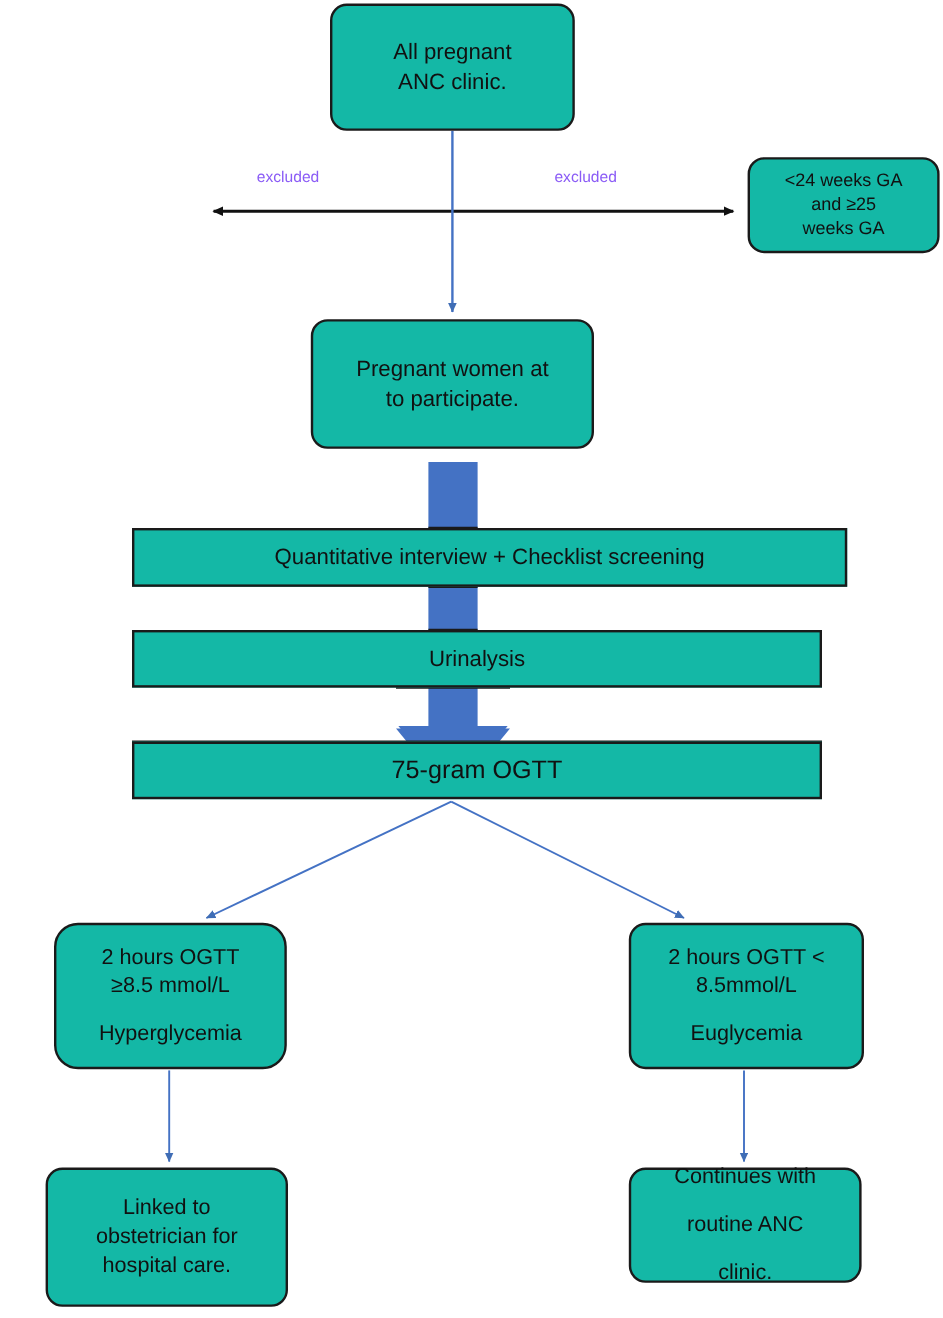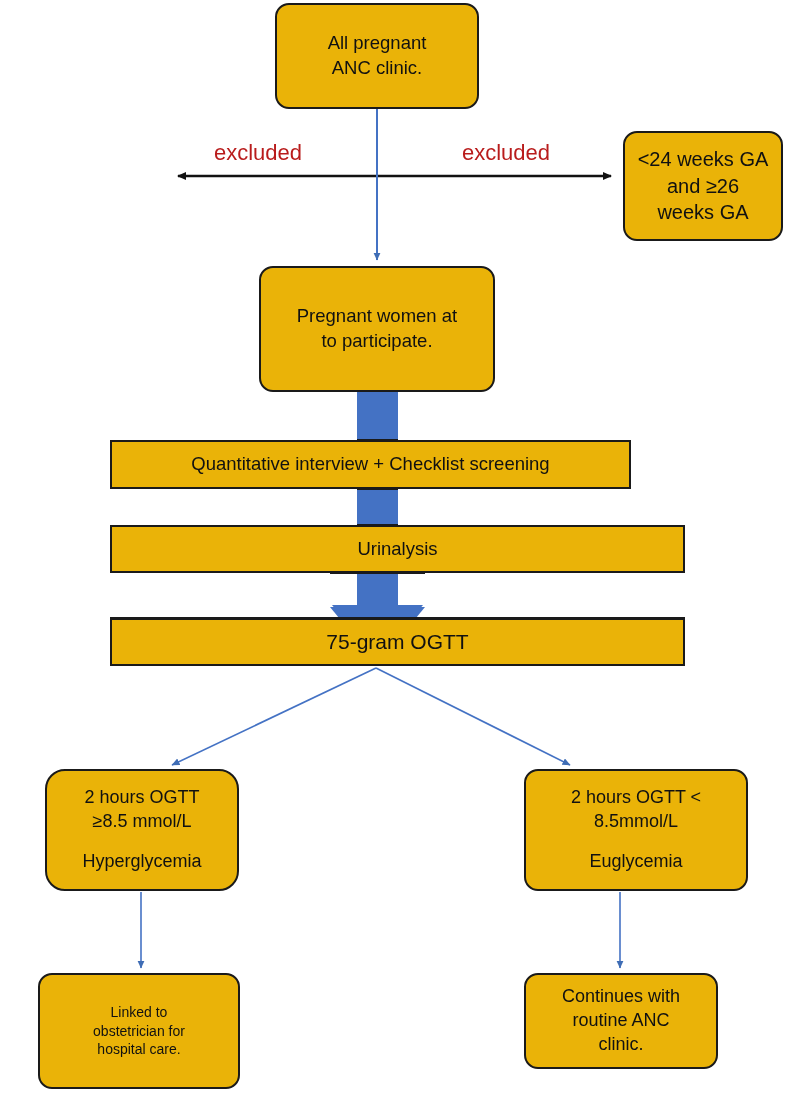--- a/index.html
+++ b/index.html
@@ -21,21 +21,21 @@
     position: absolute;
     left: 0;
     top: 0;
     width: 786px;
     height: 1098px;
     pointer-events: none;
   }
   .node {
     position: absolute;
     box-sizing: border-box;
-    background: #eab308;
+    background: #14b8a6;
     border: 2px solid #1a1a1a;
     display: flex;
     flex-direction: column;
     align-items: center;
     justify-content: center;
     text-align: center;
     color: #111111;
     line-height: 1.33;
   }
   .rounded {
@@ -53,64 +53,65 @@
   
   #node-all-pregnant {
     left: 275px; top: 3px; width: 204px; height: 106px;
     font-size: 18.5px;
   }
   #node-not-consenting {
     left: 3px; top: 133px; width: 163px; height: 106px;
     font-size: 18.5px;
   }
   #node-ga-excluded {
-    left: 623px; top: 131px; width: 160px; height: 110px;
-    font-size: 20px;
+    left: 623px; top: 131px; width: 160px; height: 80px;
+    font-size: 15px;
   }
   #node-consenting-24-28 {
-    left: 259px; top: 266px; width: 236px; height: 126px;
+    left: 259px; top: 266px; width: 236px; height: 108px;
     font-size: 18.5px;
   }
   #node-quant-interview {
-    left: 110px; top: 440px; width: 521px; height: 49px;
+    left: 110px; top: 440px; width: 596px; height: 49px;
     font-size: 18.5px;
     border-radius: 0;
   }
   #node-urinalysis {
     left: 110px; top: 525px; width: 575px; height: 48px;
     font-size: 18.5px;
     border-radius: 0;
   }
   #node-ogtt-75 {
     left: 110px; top: 618px; width: 575px; height: 48px;
     font-size: 21px;
     border-radius: 0;
   }
   #node-hyperglycemia {
     left: 45px; top: 769px; width: 194px; height: 122px;
     font-size: 18px;
     border-radius: 20px;
   }
   #node-euglycemia {
-    left: 524px; top: 769px; width: 224px; height: 122px;
+    left: 524px; top: 769px; width: 196px; height: 122px;
     font-size: 18px;
   }
   #node-linked-obstetrician {
     left: 38px; top: 973px; width: 202px; height: 116px;
-    font-size: 14px;
+    font-size: 18px;
   }
   #node-routine-anc {
     left: 524px; top: 973px; width: 194px; height: 96px;
     font-size: 18px;
+    gap: 16px;
   }
 
   .edge-label {
     position: absolute;
-    font-size: 22px;
-    color: #b91c1c;
+    font-size: 13px;
+    color: #8b5cf6;
     white-space: nowrap;
   }
   #label-excluded-left { left: 214px; top: 140px; }
   #label-excluded-right { left: 462px; top: 140px; }
 </style>
 </head>
 <body>
 
 <div id="flowchart">
 
@@ -165,21 +166,21 @@
   </svg>
 
   <div class="node rounded" id="node-all-pregnant">
     <span class="line">All pregnant</span>
     <span class="line">ANC clinic.</span>
   </div>
 
 
   <div class="node rounded" id="node-ga-excluded">
     <span class="line">&lt;24 weeks GA</span>
-    <span class="line">and ≥26</span>
+    <span class="line">and ≥25</span>
     <span class="line">weeks GA</span>
   </div>
 
   <div class="node rounded" id="node-consenting-24-28">
     <span class="line">Pregnant women at</span>
     <span class="line">to participate.</span>
   </div>
 
   <div class="node" id="node-quant-interview">
     <span class="line">Quantitative interview + Checklist screening</span>

